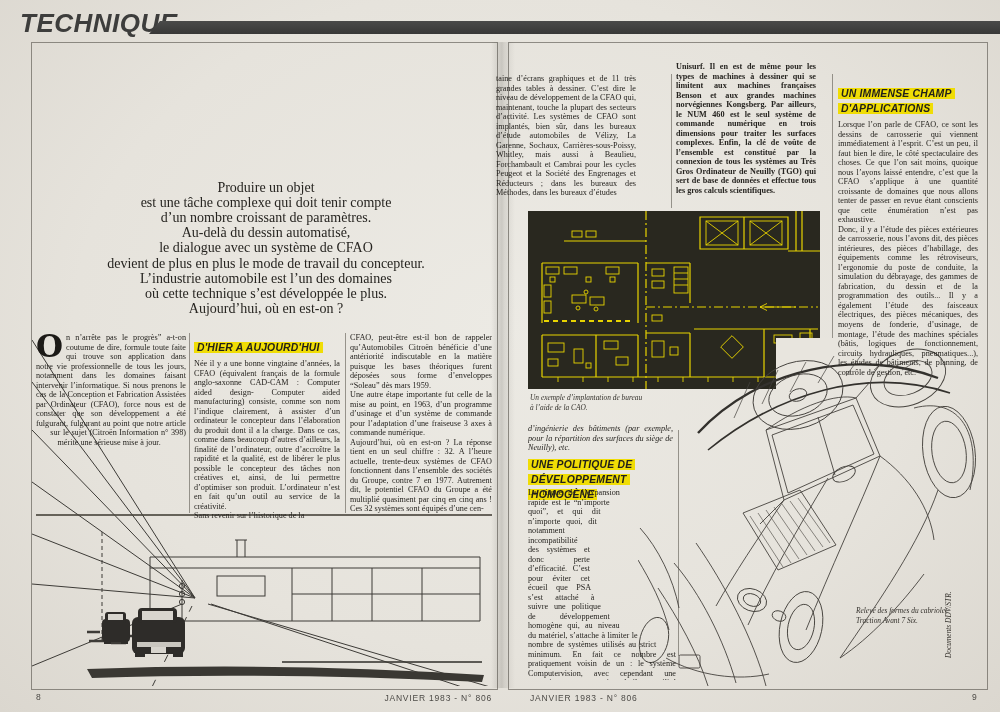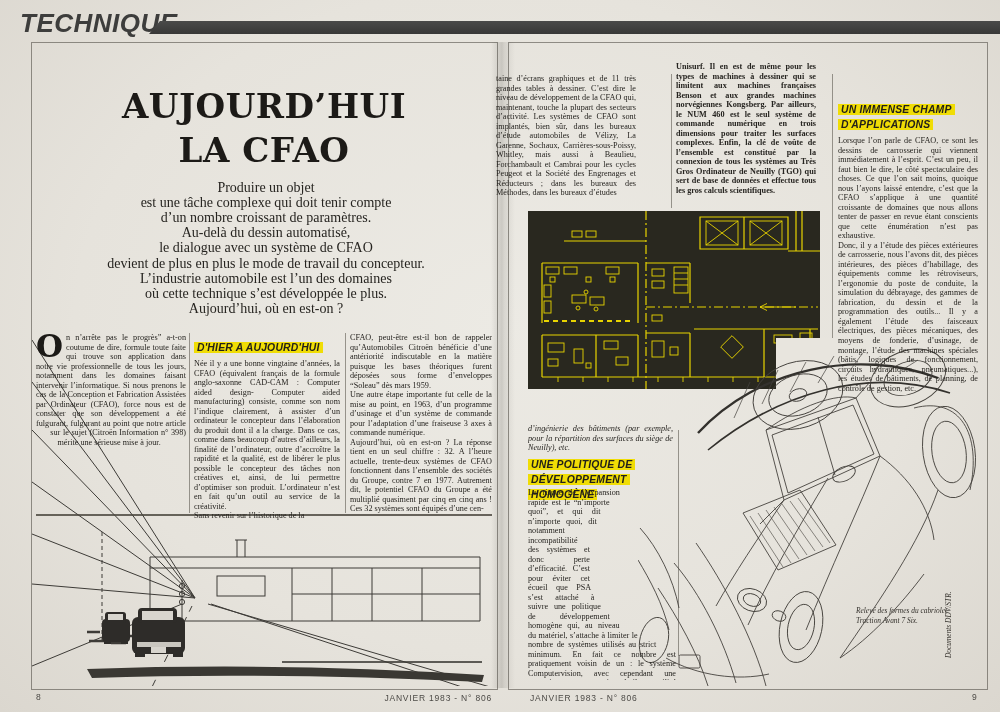--- a/index.html
+++ b/index.html
@@ -96,22 +96,20 @@
 
 <div id="spread">
 
   <div class="masthead-label">TECHNIQUE</div>
   <div class="masthead-bar"></div>
 
   <div class="page-frame" id="left-frame"></div>
   <div class="page-frame" id="right-frame"></div>
   <div class="gutter"></div>
 
-  <div class="headline">AUJOURD’HUI
-LA CFAO</div>
   <div class="intro">Produire un objet
 est une tâche complexe qui doit tenir compte
 d’un nombre croissant de paramètres.
 Au-delà du dessin automatisé,
 le dialogue avec un système de CFAO
 devient de plus en plus le mode de travail du concepteur.
 L’industrie automobile est l’un des domaines
 où cette technique s’est développée le plus.
 Aujourd’hui, où en est-on ?</div>
 
@@ -196,21 +194,21 @@
   <div class="footer-text" style="left:292px;top:693px;width:200px;text-align:right;">JANVIER 1983 - N° 806</div>
 
   <div class="bodycol" style="left:496px;top:74px;width:140px;">
     <div>taine d’écrans graphiques et de 11 très grandes tables à dessiner. C’est dire le niveau de développement de la CFAO qui, maintenant, touche la plupart des secteurs d’activité. Les systèmes de CFAO sont implantés, bien sûr, dans les bureaux d’étude automobiles de Vélizy, La Garenne, Sochaux, Carrières-sous-Poissy, Whitley, mais aussi à Beaulieu, Forchambault et Cambrai pour les cycles Peugeot et la Société des Engrenages et Réducteurs ; dans les bureaux des Méthodes, dans les bureaux d’études</div>
   </div>
   <div class="colsep" style="left:671px;top:74px;height:134px;"></div>
   <div class="bodycol" style="left:676px;top:62px;width:140px;font-weight:bold;">
     <div>Unisurf. Il en est de même pour les types de machines à dessiner qui se limitent aux machines françaises Benson et aux grandes machines norvégiennes Kongsberg. Par ailleurs, le NUM 460 est le seul système de commande numérique en trois dimensions pour traiter les surfaces complexes. Enfin, la clé de voûte de l’ensemble est constitué par la connexion de tous les systèmes au Très Gros Ordinateur de Neuilly (TGO) qui sert de base de données et effectue tous les gros calculs scientifiques.</div>
   </div>
   <div class="colsep" style="left:832px;top:74px;height:290px;"></div>
-  <div class="bodycol" style="left:838px;top:86px;width:140px;margin-top:16px;">
+  <div class="bodycol" style="left:838px;top:86px;width:140px;">
     <span class="kicker-wrap"><span class="kicker">UN IMMENSE CHAMP
 D'APPLICATIONS</span></span>
     <div class="pre">Lorsque l’on parle de CFAO, ce sont les dessins de carrosserie qui viennent immédiatement à l’esprit. C’est un peu, il faut bien le dire, le côté spectaculaire des choses. Ce que l’on sait moins, quoique nous l’ayons laissé entendre, c’est que la CFAO s’applique à une quantité croissante de domaines que nous allons tenter de passer en revue étant conscients que cette énumération n’est pas exhaustive.
 Donc, il y a l’étude des pièces extérieures de carrosserie, nous l’avons dit, des pièces intérieures, des pièces d’habillage, des équipements comme les rétroviseurs, l’ergonomie du poste de conduite, la simulation du débrayage, des gammes de fabrication, du dessin et de la programmation des outils... Il y a également l’étude des faisceaux électriques, des pièces mécaniques, des moyens de fonderie, d’usinage, de montage, l’étude des machines spéciales (bâtis, logiques de fonctionnement, circuits hydrauliques, pneumatiques...), les études de bâtiments, de planning, de contrôle de gestion, etc.</div>
   </div>
 
   <svg id="cad-image" style="left:528px;top:211px;" width="292" height="178" viewBox="0 0 292 178">
     <rect x="0" y="0" width="292" height="178" fill="#29281f"></rect>
     <g stroke="#e8d400" stroke-width="1.2" fill="none">
       <path d="M118,0 V178" stroke-dasharray="9 3 2 3"></path>
@@ -260,20 +258,22 @@
         <rect x="252" y="134" width="8" height="16"></rect>
       <rect x="272" y="122" width="12" height="6"></rect>
         <rect x="272" y="132" width="12" height="6"></rect>
         <rect x="272" y="142" width="12" height="6"></rect>
       <path d="M232,96 H268 M232,96 l7,-3.5 M232,96 l7,3.5"></path>
       <path d="M30,166 v5 M55,166 v5 M80,166 v5 M105,166 v5 M130,166 v5 M155,166 v5 M180,166 v5 M205,166 v5 M230,166 v5 M255,166 v5"></path>
       <rect x="44" y="20" width="10" height="6"></rect>
         <rect x="58" y="20" width="10" height="6"></rect>
     </g>
   </svg>
+  <div class="caption" style="left:530px;top:393px;width:190px;">Un exemple d’implantation de bureau
+à l’aide de la CAO.</div>
 
   <div class="bodycol" style="left:528px;top:424px;width:145px;">
     <div style="font-style:italic;">d’ingénierie des bâtiments (par exemple, pour la répartition des surfaces du siège de Neuilly), etc.</div>
   </div>
   <div class="bodycol" style="left:528px;top:457px;width:150px;">
     <span class="kicker">UNE POLITIQUE DE
 DÉVELOPPEMENT HOMOGÈNE</span>
   </div>
   <div class="colsep" style="left:678px;top:430px;height:226px;"></div>
   <div class="bodycol" style="left:528px;top:488px;width:148px;height:192px;">

